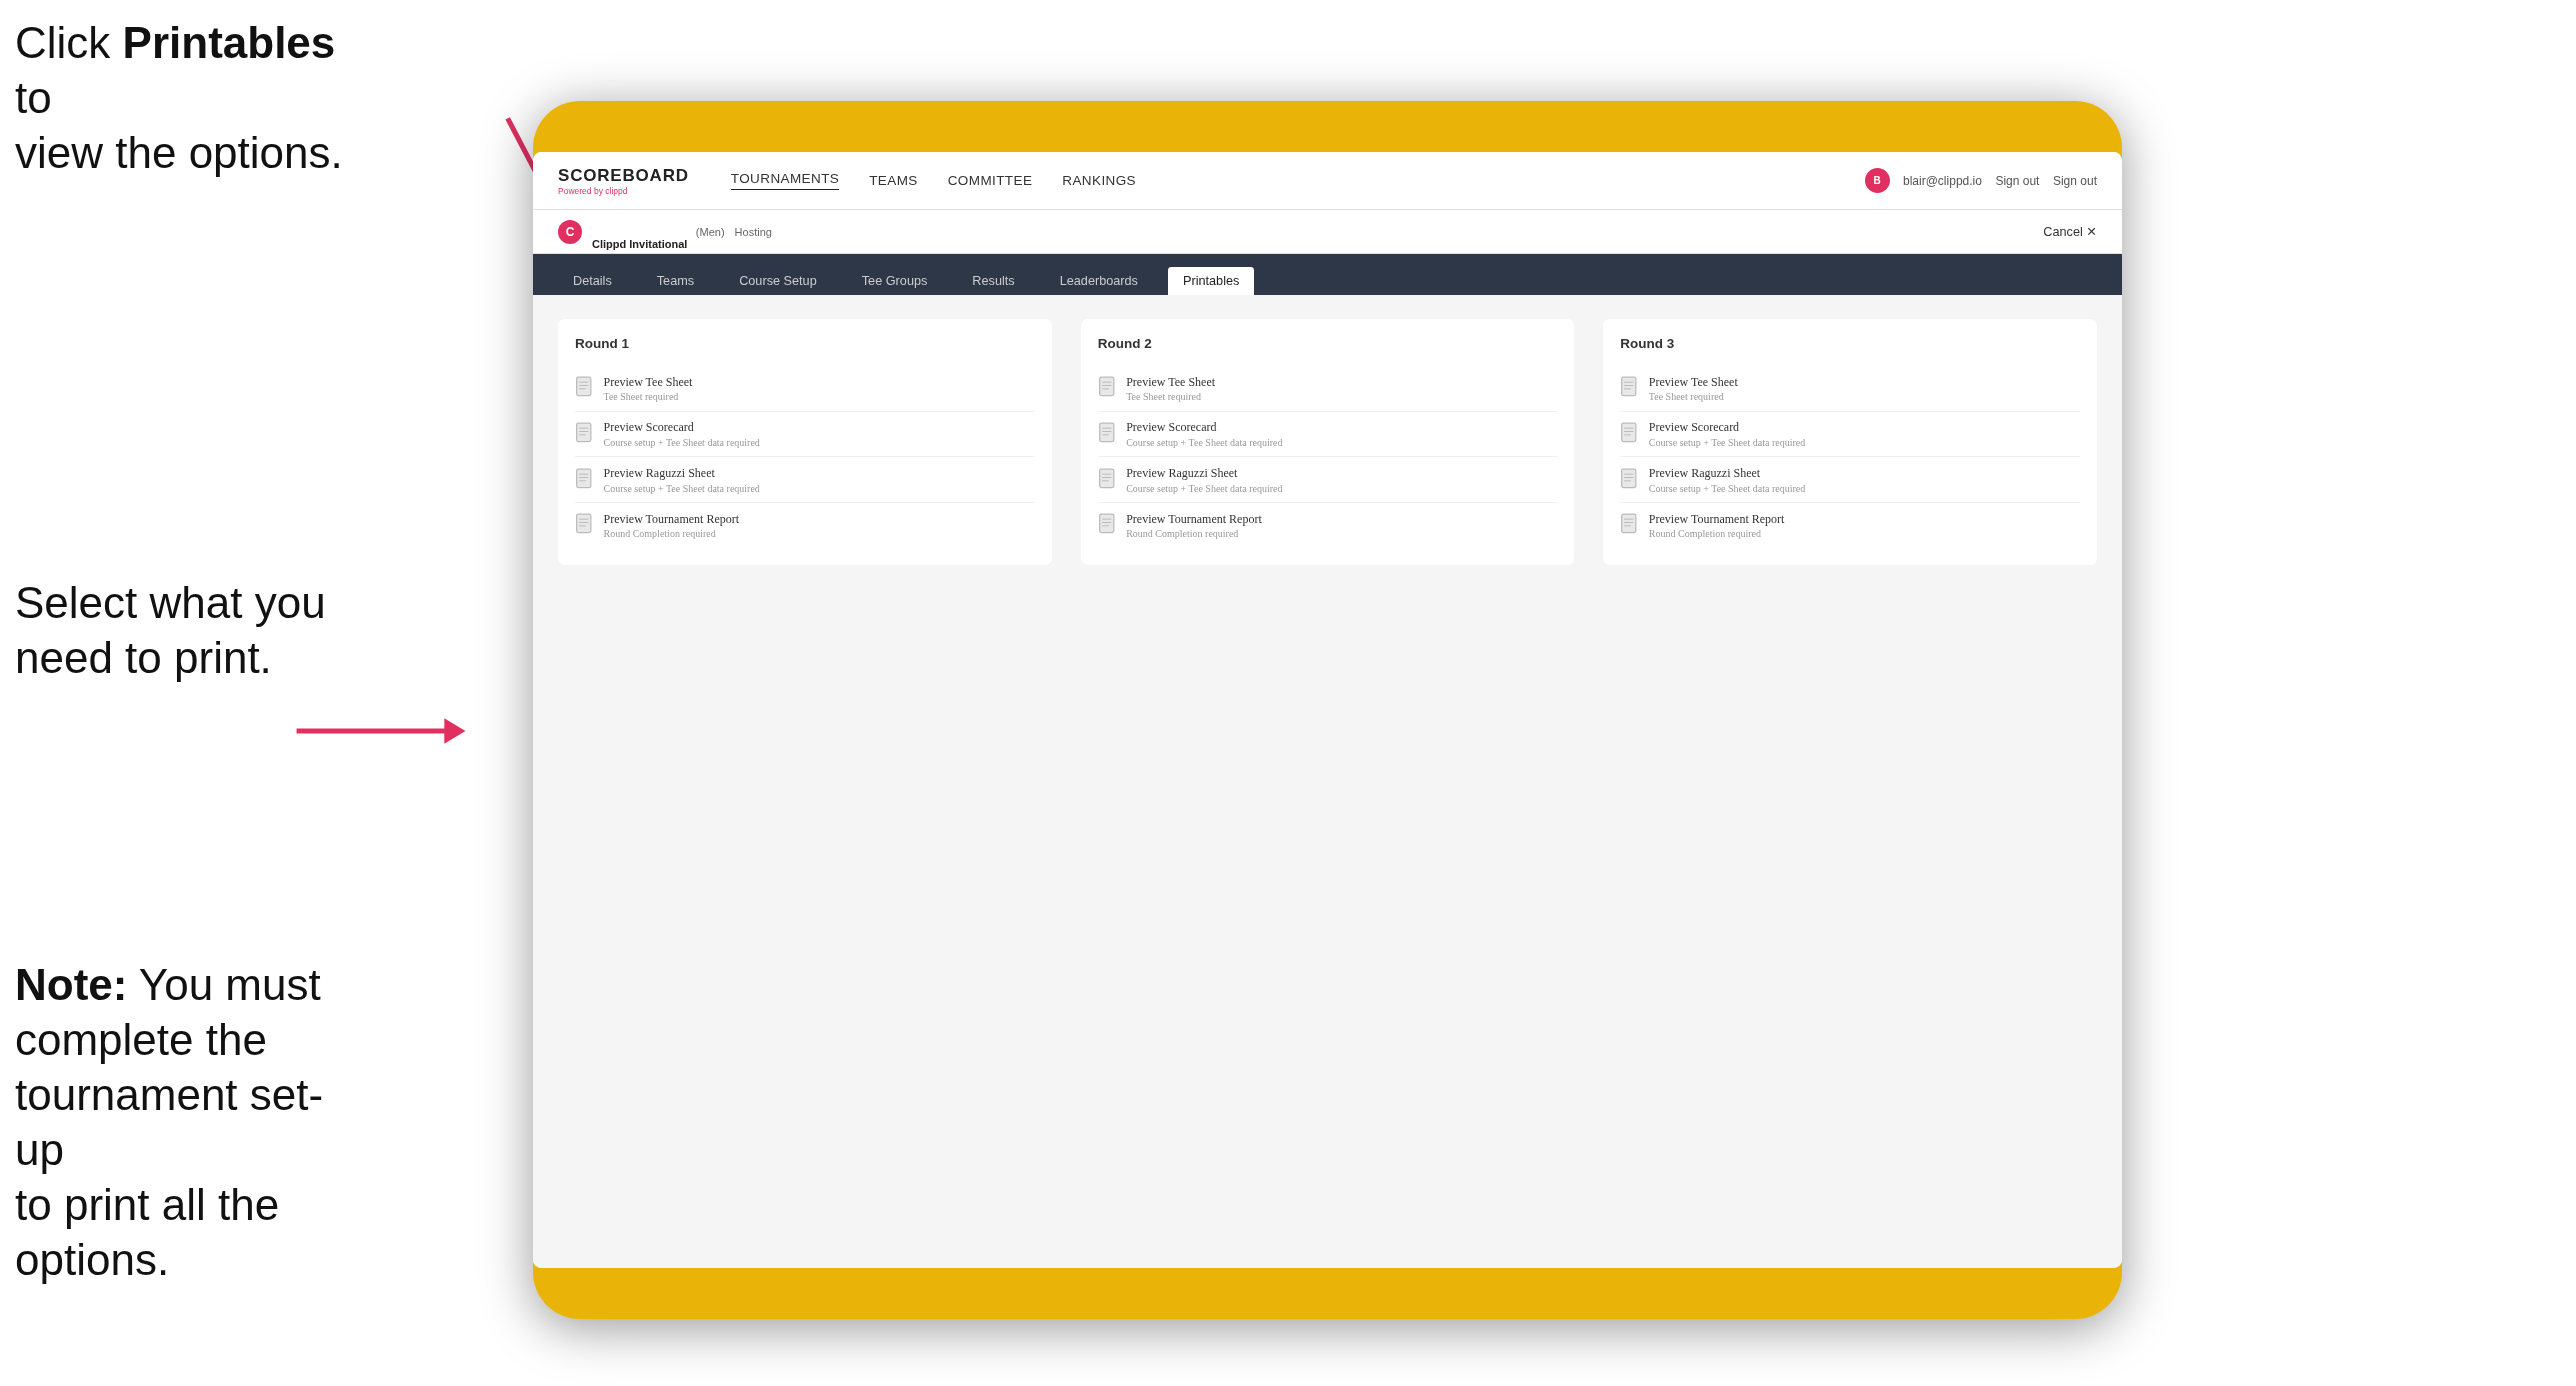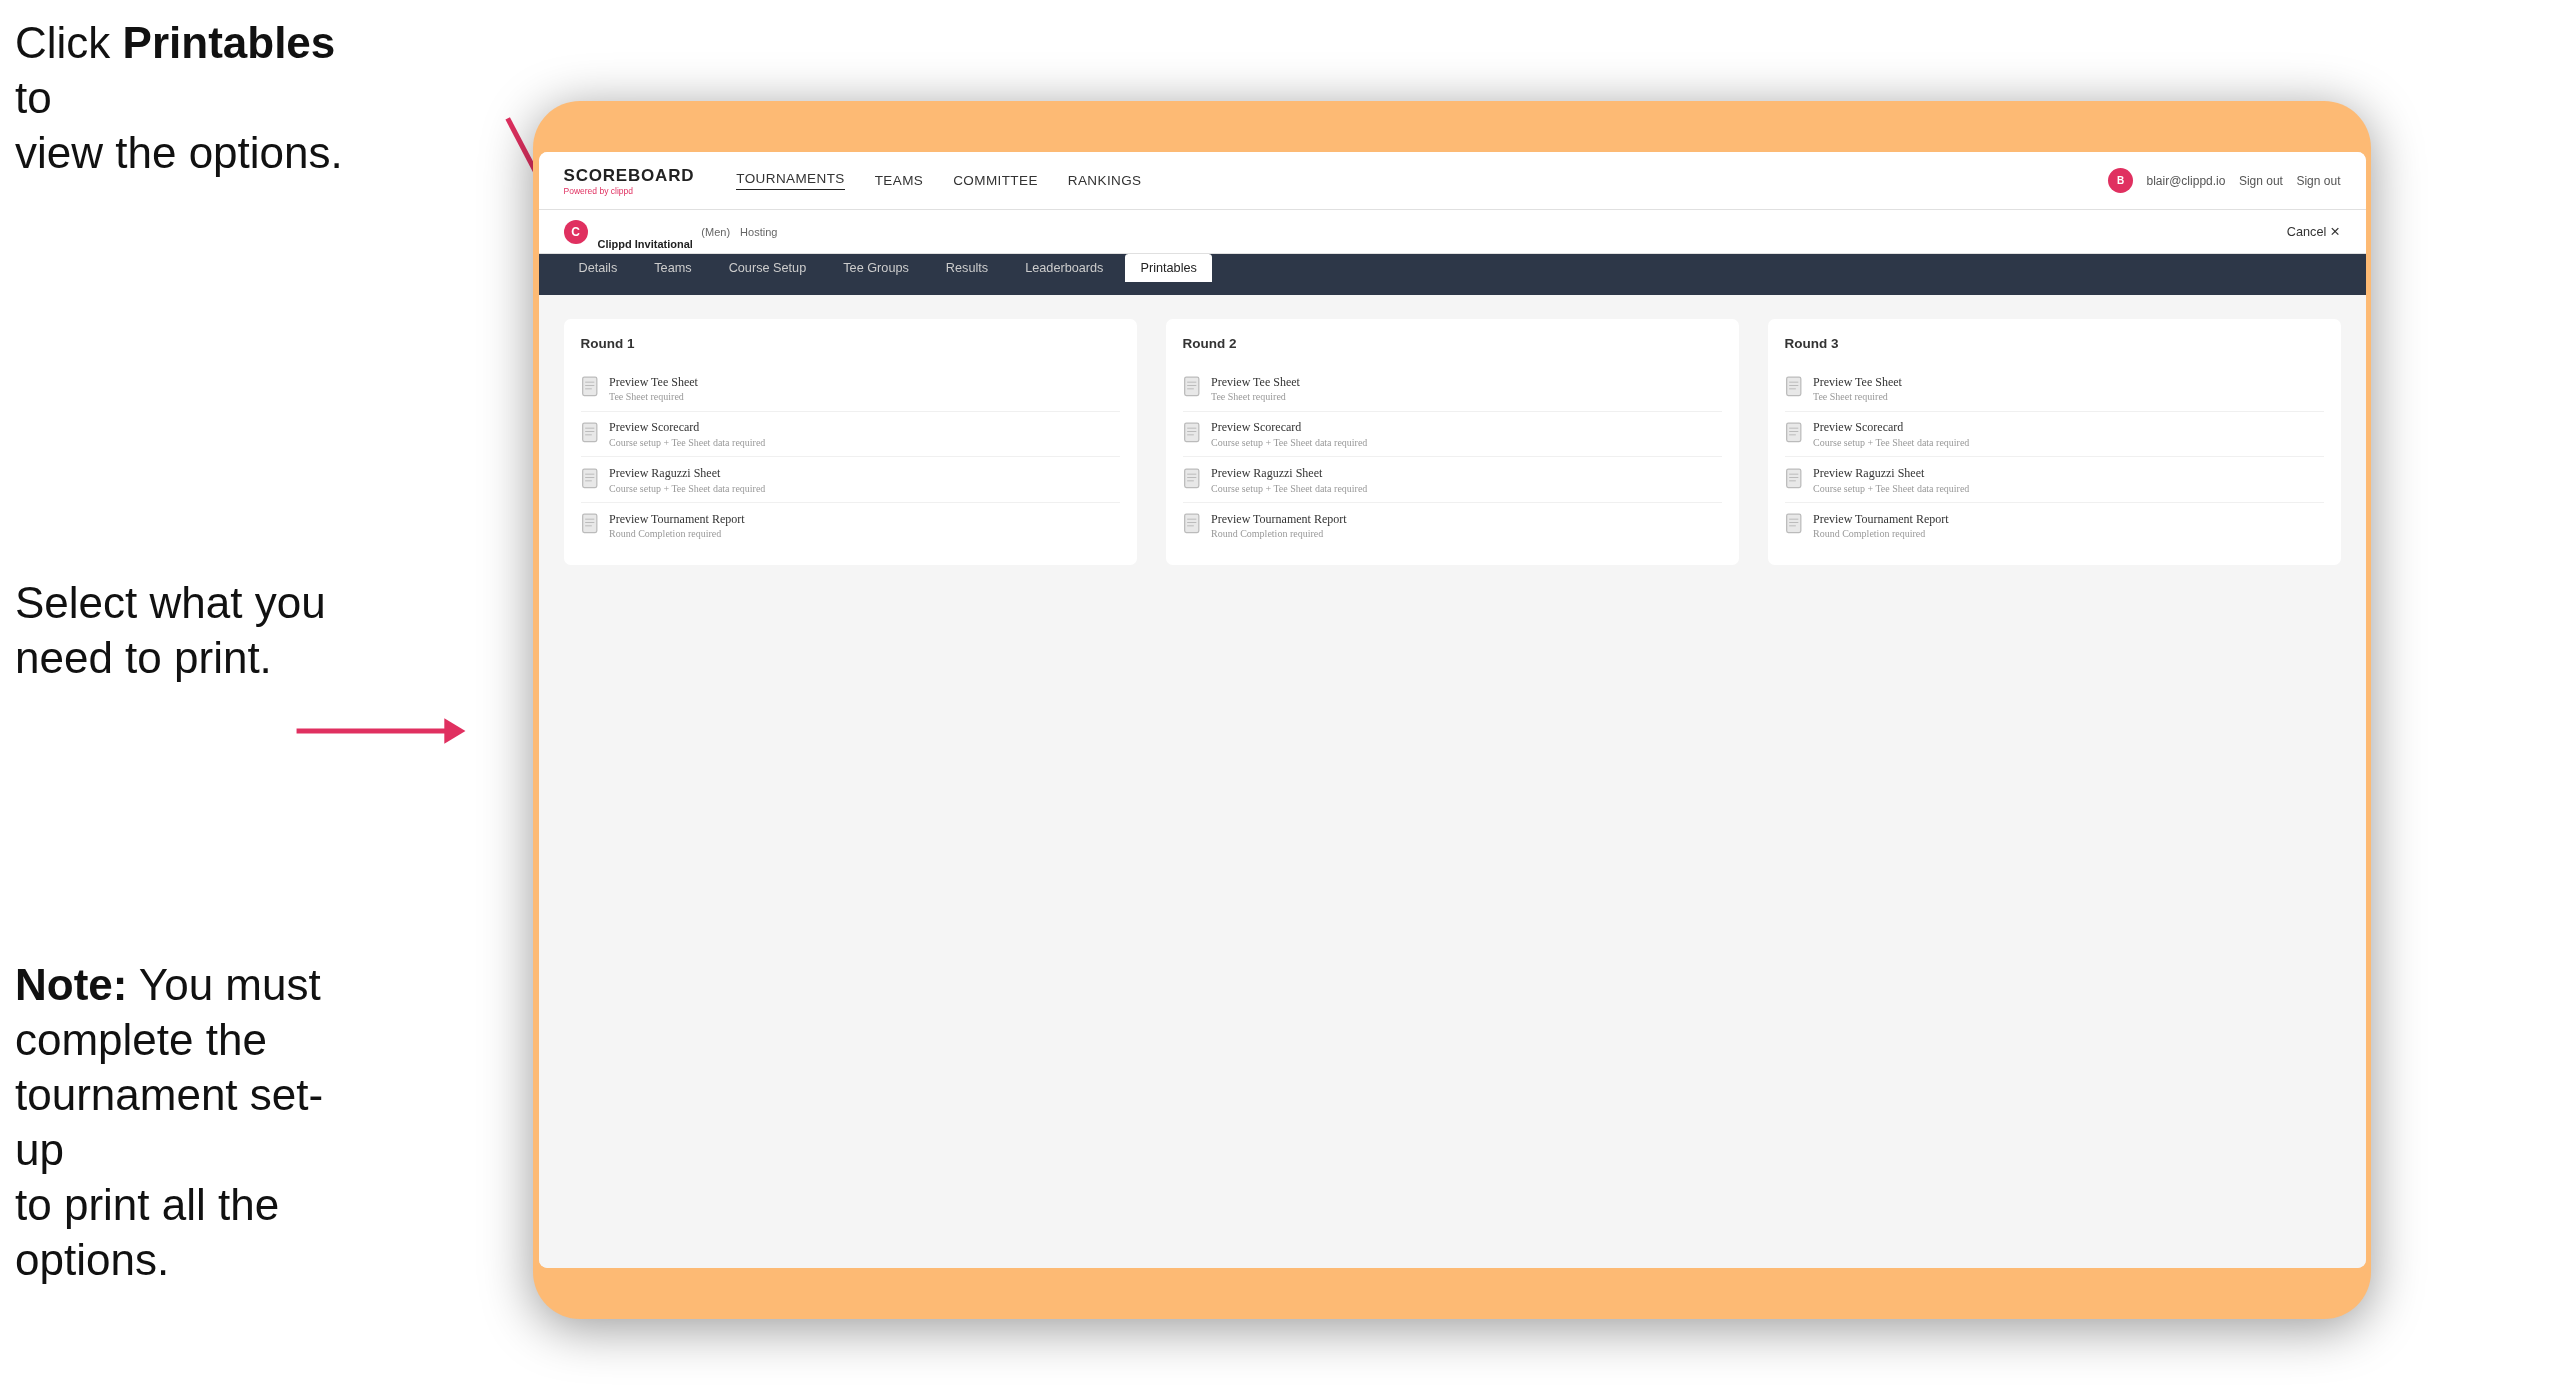--- a/index.html
+++ b/index.html
@@ -43,23 +43,23 @@
       color: #111;
       max-width: 355px;
     }
     .annotation-bottom strong { font-weight: 800; }
 
     
     .tablet {
       position: absolute;
       top: 101px;
       left: 533px;
-      width: 1838px;
+      width: 1589px;
       height: 1218px;
-      background: #fdba74;
+      background: #eab308;
       border-radius: 47px;
       box-shadow: 0 8.5px 51px rgba(0,0,0,0.4);
       display: flex;
       align-items: center;
       justify-content: center;
     }
 
     .tablet-screen {
       width: 1827px;
       height: 1116px;
@@ -179,23 +179,23 @@
       font-size: 12.7px;
       color: #333;
       cursor: pointer;
     }
 
     
     .sub-nav {
       background: #2d3748;
       height: 41px;
       display: flex;
-      align-items: flex-start;
+      align-items: flex-end;
       padding: 0 25px;
-      gap: 7px;
+      gap: 15px;
       flex-shrink: 0;
     }
     .sub-nav-item {
       font-size: 12.7px;
       color: #ccc;
       padding: 6.8px 15px;
       cursor: pointer;
       border-radius: 3.4px 3.4px 0 0;
     }
     .sub-nav-item.active {

